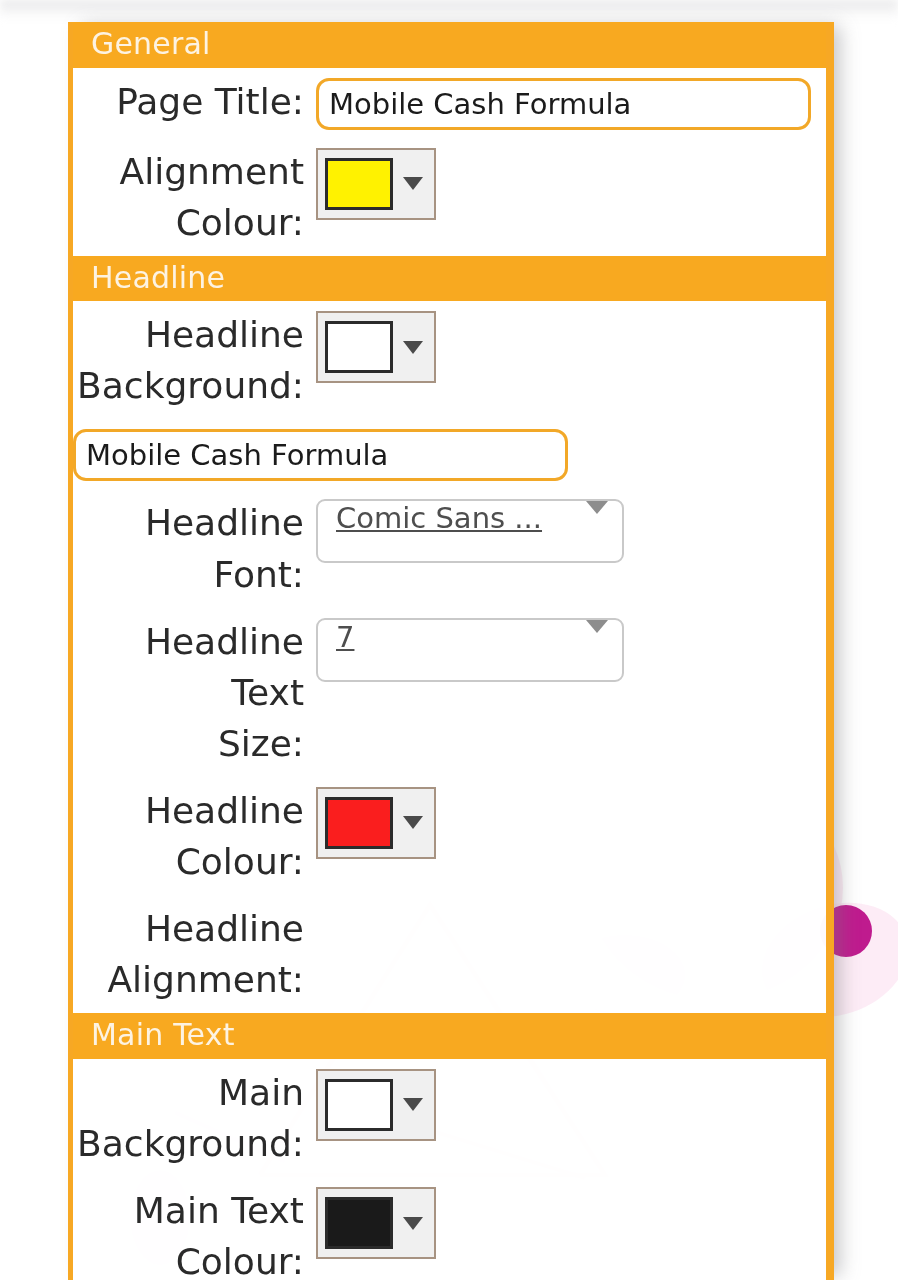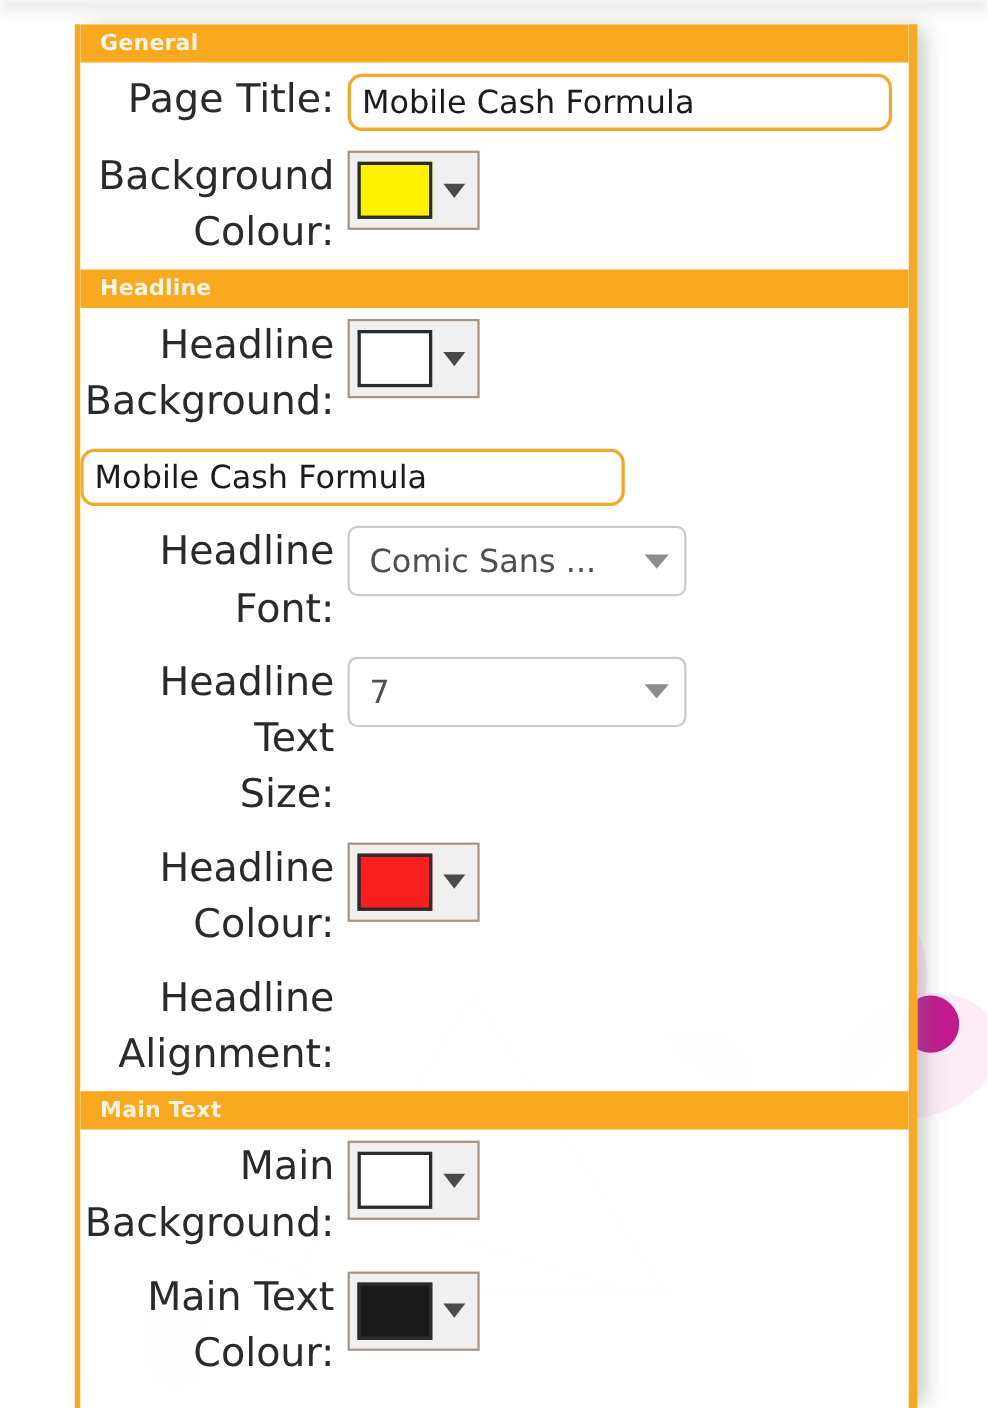--- a/index.html
+++ b/index.html
@@ -81,22 +81,22 @@
     border-right: 8px solid #f7a824;
     background: rgba(255,255,255,0.86);
     box-shadow: 10px 0 18px -4px rgba(120,120,125,0.42);
     overflow: hidden;
   }
 
   .section-header {
     background: #f8a920;
     color: #fdf3e2;
     font-family: "DejaVu Sans", sans-serif;
-    font-weight: bold;
-    font-size: 20px;
+    font-weight: normal;
+    font-size: 30px;
     letter-spacing: 0.2px;
     padding: 6px 0 8px 18px;
     line-height: 1.05;
   }
 
   .rows {
     background: rgba(255,255,255,0.80);
   }
 
   .row {
@@ -169,25 +169,25 @@
 
   
   .select-box {
     width: 308px;
     height: 64px;
     box-sizing: border-box;
     border: 2px solid #c9c9c9;
     border-radius: 9px;
     background: #ffffff;
     display: flex;
-    align-items: center;
     padding: 0 14px 0 18px;
     color: #4e4e4e;
     font-size: 29px;
     font-family: "DejaVu Sans", sans-serif;
+    text-decoration: underline;
   }
   .select-value {
     flex: 1 1 auto;
     overflow: hidden;
     white-space: nowrap;
   }
   .select-arrow {
     flex: 0 0 auto;
     width: 0; height: 0;
     border-left: 11px solid transparent;
@@ -219,21 +219,21 @@
 <div id="panel">
     <div class="section-header">General</div>
     <div class="rows">
       <div class="row">
         <div class="row-label">Page Title:</div>
         <div class="row-field">
           <div class="text-input">Mobile Cash Formula</div>
         </div>
       </div>
       <div class="row">
-        <div class="row-label">Background
+        <div class="row-label">Alignment
 Colour:</div>
         <div class="row-field">
           <div class="color-picker">
             <div class="color-swatch" style="background: rgb(255, 242, 0);"></div>
             <div class="cp-arrow"></div>
           </div>
         </div>
       </div>
     </div>
     <div class="section-header">Headline</div>

